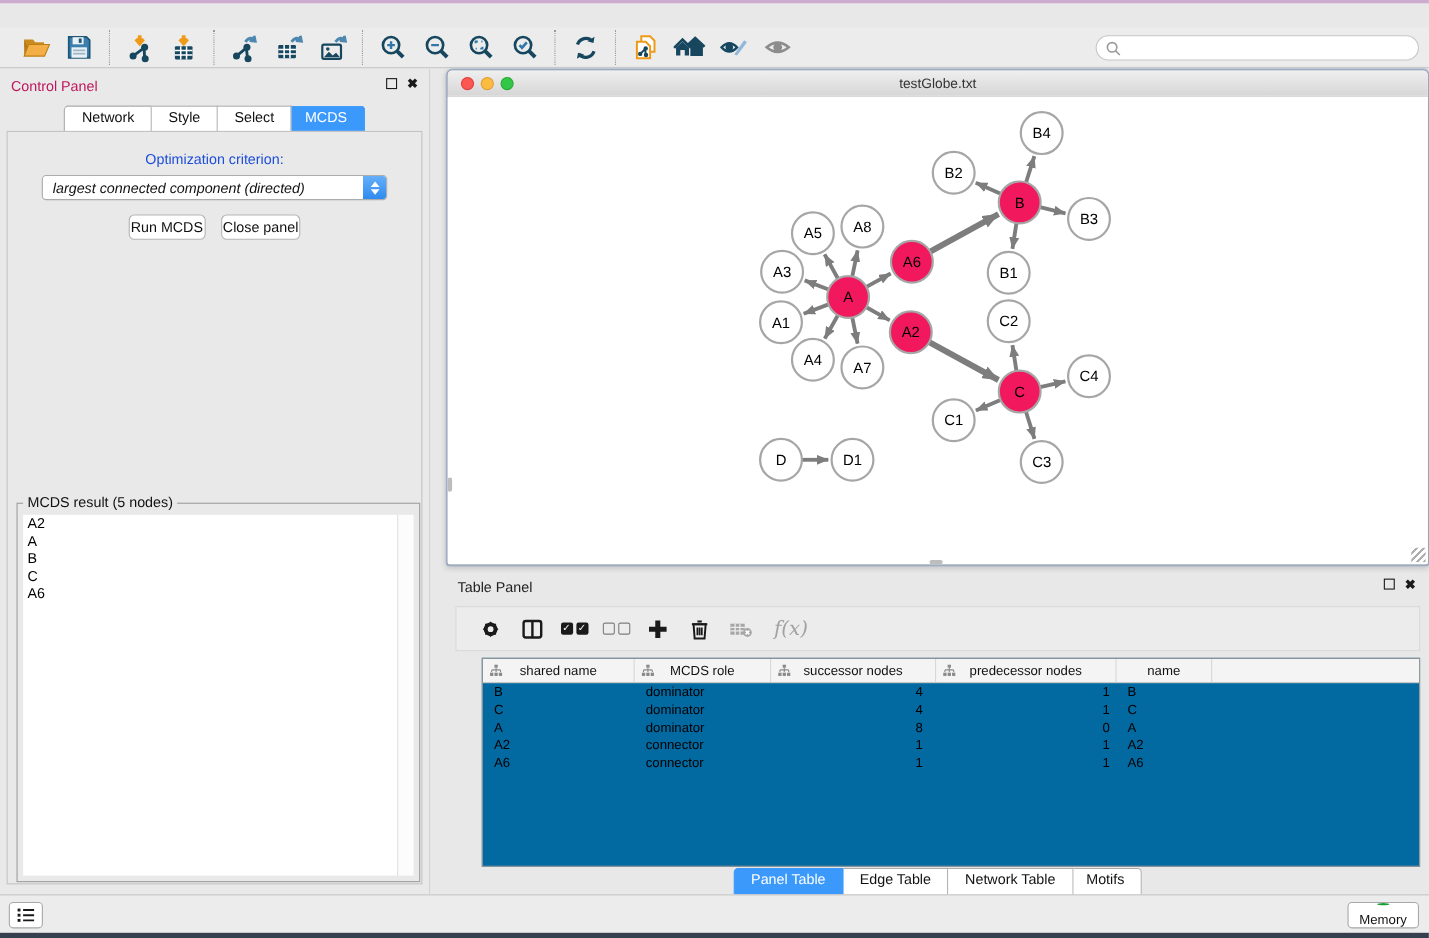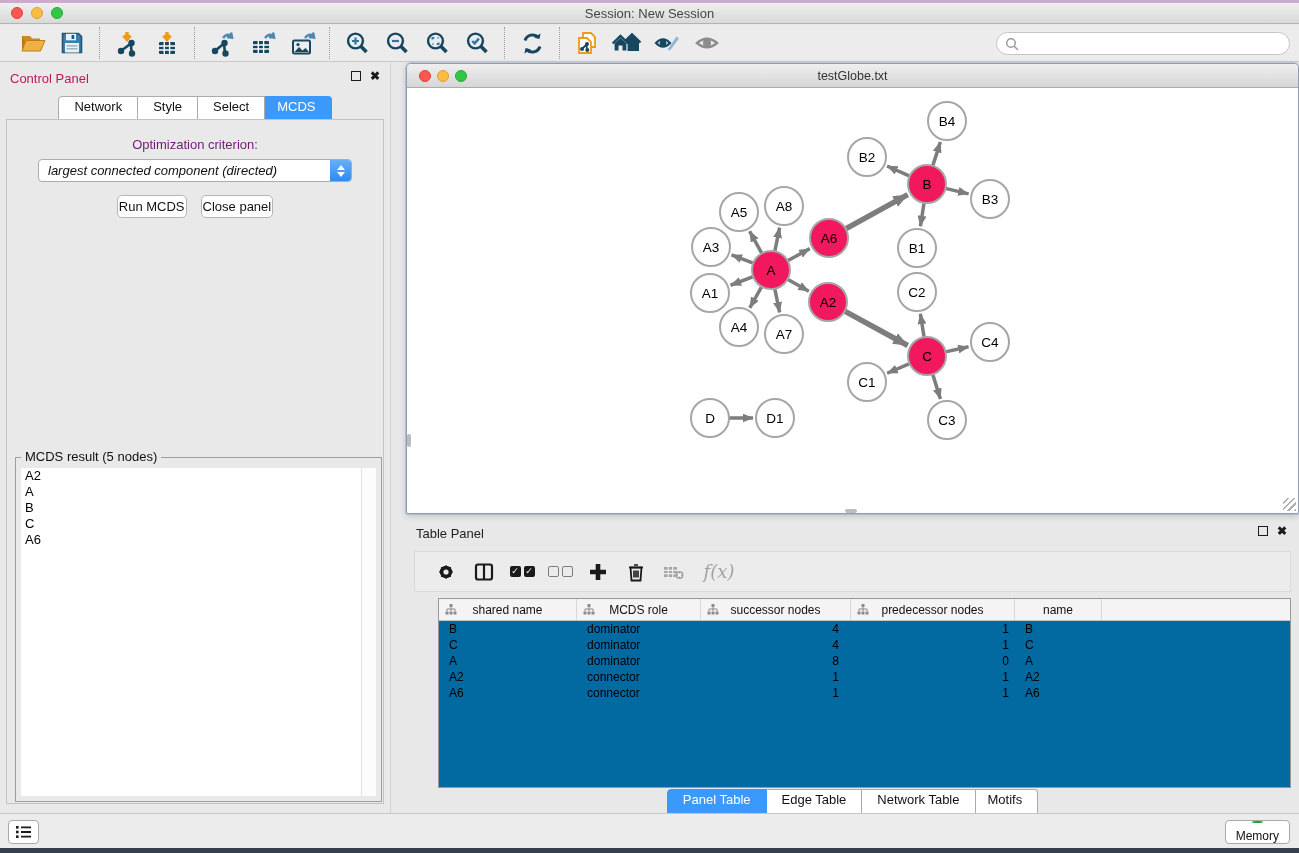--- a/index.html
+++ b/index.html
@@ -37,21 +37,21 @@
   .wi-float { width:10px; height:10px; border:1.6px solid #1a1a1a; display:inline-block; }
   .wi-close { font-size:12px; font-weight:bold; color:#1a1a1a; line-height:10px; }
   .cp-tabs { position:absolute; left:0; right:0; top:33px; display:flex; justify-content:center; }
   .tab { height:40px; line-height:20px; padding:0 15px; font-size:13px; background:#fff; color:#111;
     border:1px solid #ABABAB; border-left:none; cursor:default; }
   .tab:first-child { border-left:1px solid #ABABAB; border-radius:4px 0 0 4px; }
   .tab:last-child { border-radius:0 4px 4px 0;padding-left:12px; }
   .tab.selected { background:#3B99FC; border-color:#3B99FC; color:#fff; }
   .cp-content { position:absolute; left:6px; right:6px; top:56px; bottom:9px; border:1px solid #C3C3C3;
     background:#E9E9E9; }
-  .opt-label { text-align:center; margin-top:17px; font-size:13px; color:#701a75; }
+  .opt-label { text-align:center; margin-top:17px; font-size:13px; color:#1d4ed8; }
   .criterion-select { position:relative; width:314px; height:23px; margin:7px auto 0; background:#fff;
     border:1px solid #ACACAC; border-radius:4px; font-size:13px; }
   .criterion-select .val { position:absolute; left:9px; top:0; line-height:22px; color:#111; white-space:nowrap;font-style:italic; }
   .stepper { position:absolute; right:0px; top:0px; width:21px; height:21px; border-radius:0 3px 3px 0;
     background:linear-gradient(#66AEF9,#2E8BF0); display:flex; flex-direction:column; align-items:center;
     justify-content:center; gap:2px; }
   .arr-up { width:0; height:0; border-left:4px solid transparent; border-right:4px solid transparent;
     border-bottom:5px solid #fff; }
   .arr-dn { width:0; height:0; border-left:4px solid transparent; border-right:4px solid transparent;
     border-top:5px solid #fff; }
@@ -124,28 +124,20 @@
   .mem-dot { width:11px; height:11px; border-radius:50%; background:#18A036; }
   .desktop-bottom { position:absolute; left:0; top:848px; width:100%; height:5px; background:#363f4d; }
 </style>
 </head>
 <body>
 
 <div class="screen">
 
   <div class="desktop-top"></div>
 
-  <div class="titlebar">
-    <div class="lights">
-      <span class="light red"></span>
-      <span class="light yellow"></span>
-      <span class="light green"></span>
-    </div>
-    <div class="title">Session: New Session</div>
-  </div>
 
   <div class="toolbar">
     <div class="tbtn">
       <svg width="27" height="26" viewBox="0 0 27 26">
         <path d="M3 6 h8 l2 2.5 h8 v4 H3 Z" fill="#C98A1E"></path>
         <path d="M3 6 V21 l3.4-9.2 h-1 Z" fill="#B67914"></path>
         <path d="M3 21 l4-10.5 h19 L21.5 21 Z" fill="#F3AF45" stroke="#BD7F15" stroke-width="1"></path>
       </svg>
     </div>
     <div class="tbtn">

